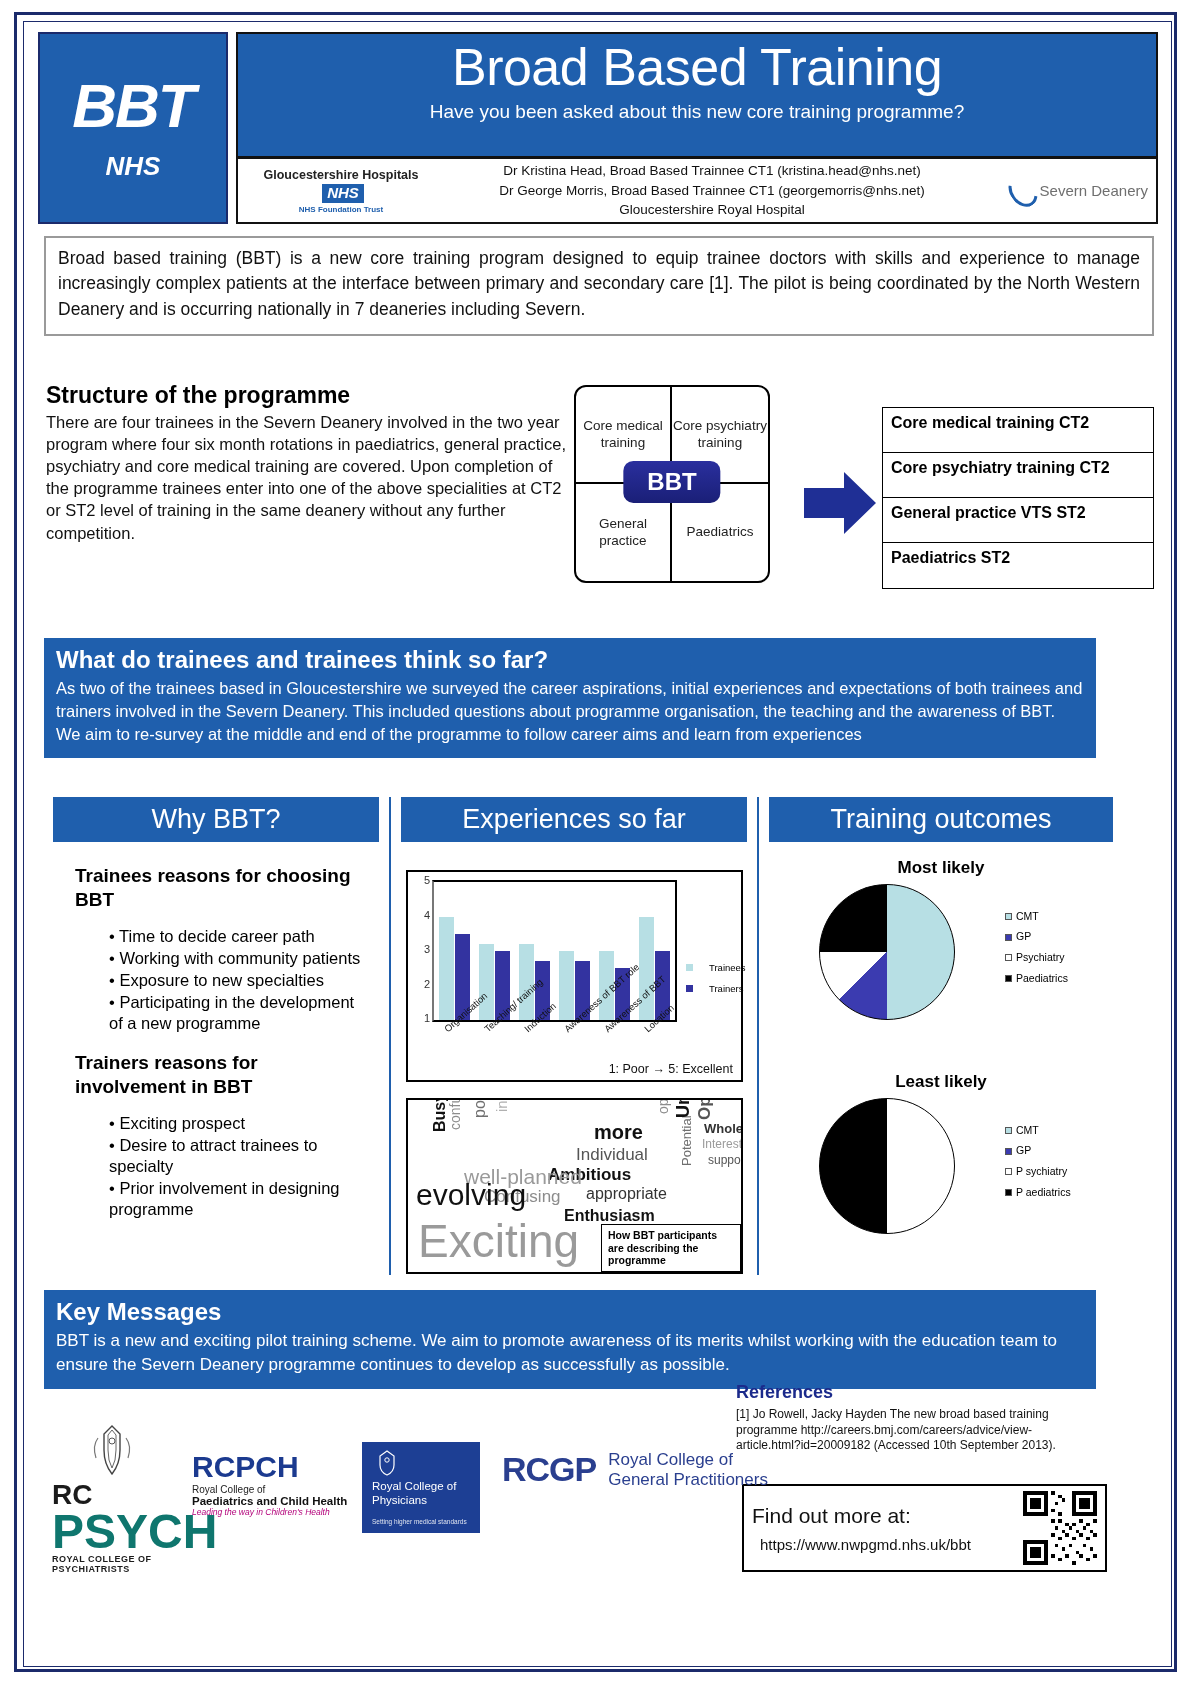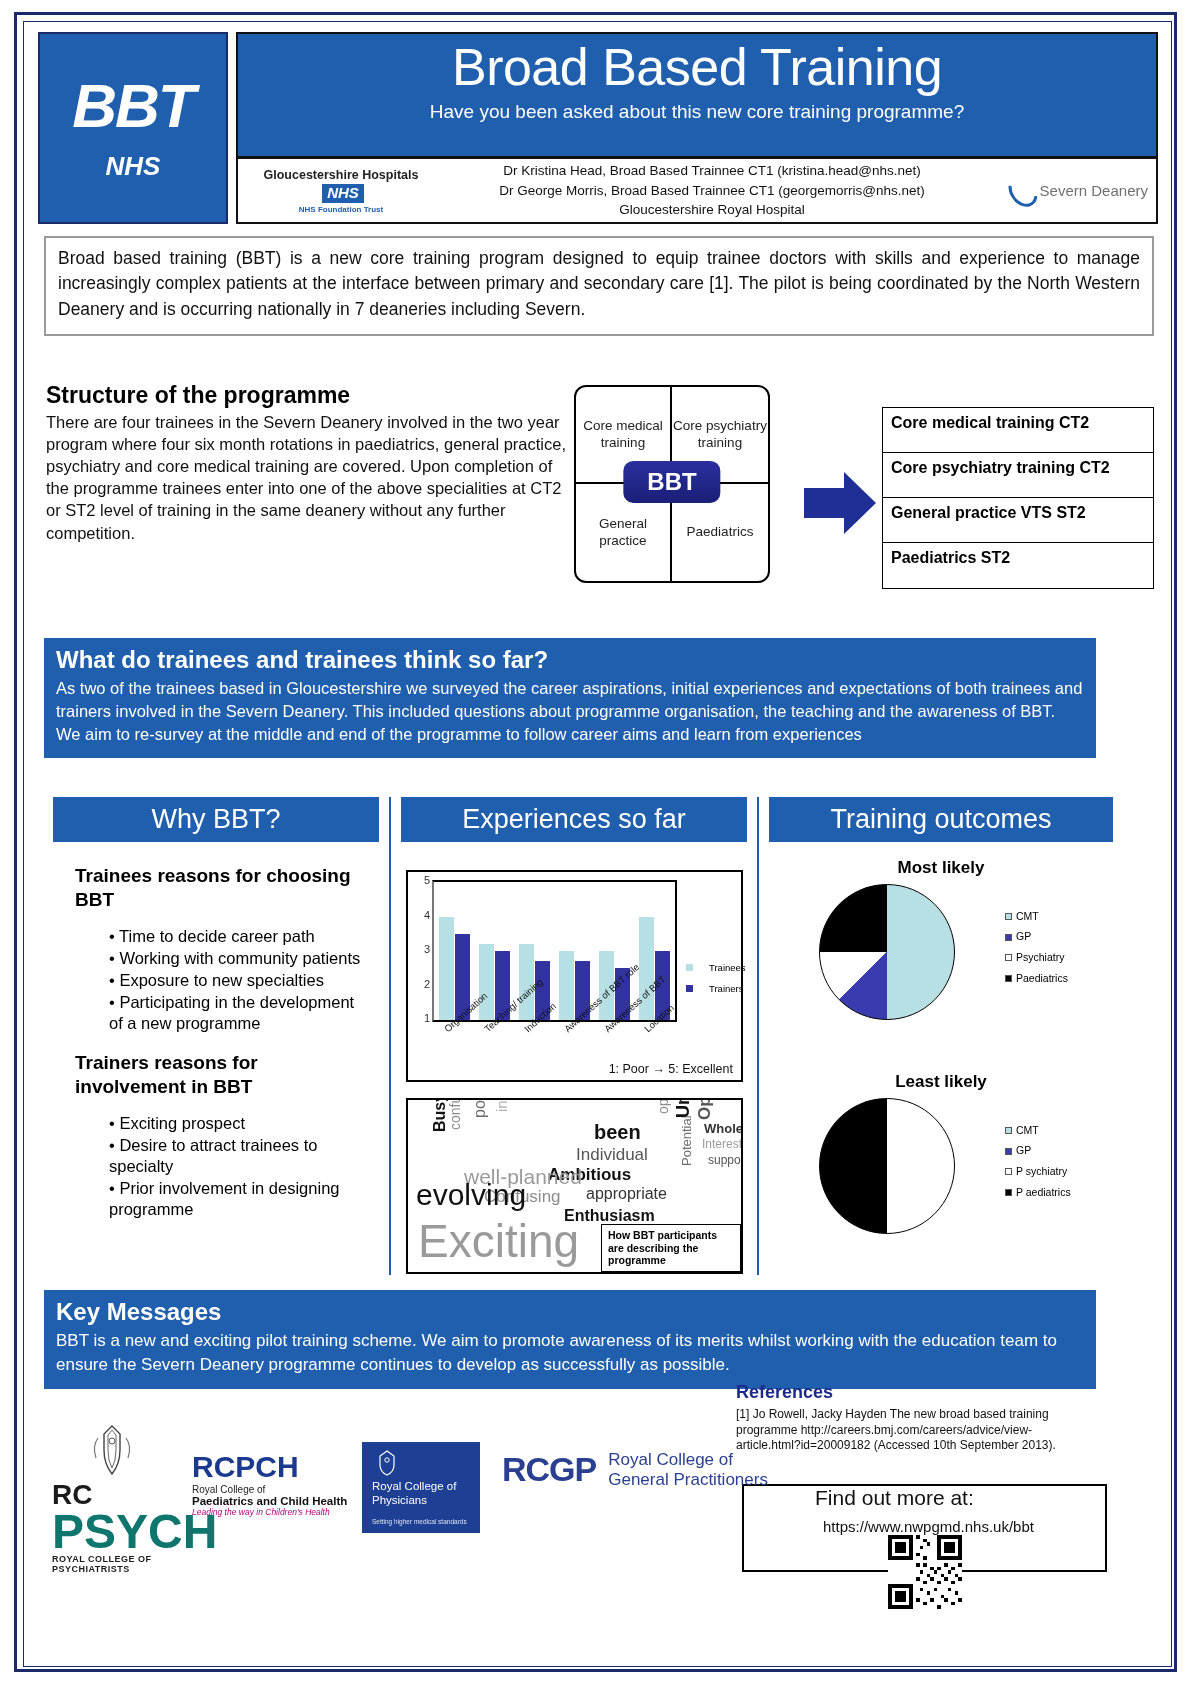--- a/index.html
+++ b/index.html
@@ -236,21 +236,21 @@
   .key-band p { font-size: 17px; line-height: 1.4; }
 
   
   .refs { position: absolute; left: 712px; top: 1360px; width: 345px; }
   .refs h3 { color: #1b2a8b; font-size: 18px; font-weight: bold; margin-bottom: 4px; }
   .refs p { font-size: 12px; line-height: 1.3; color: #111; }
 
   .findout {
     position: absolute; left: 718px; top: 1462px;
     width: 365px; height: 88px; border: 2px solid #000; background: #fff;
-    display: flex; align-items: center; padding: 0 8px; flex-direction: column;
+    display: flex; align-items: center; padding: 0 8px;
   }
   .findout .txt { flex: 1; }
   .findout .t1 { font-size: 21px; color: #111; }
   .findout .t2 { font-size: 15px; color: #111; margin-top: 8px; margin-left: 8px; }
   .qr { width: 74px; height: 74px; }
 
   .logos { position: absolute; left: 28px; top: 1380px; width: 660px; height: 165px; }
   .logo { position: absolute; }
   .rcpsych .w1 { font-size: 28px; font-weight: bold; color: #1b1b1b; line-height: 0.95; }
   .rcpsych .w2 { font-size: 48px; font-weight: bold; color: #0f766e; line-height: 0.95; }
@@ -427,21 +427,21 @@
         <span style="left: 156px; top: 108px; font-size: 16px; color: rgb(17, 17, 17); font-weight: bold;">Enthusiasm</span>
         <span style="left: 178px; top: 86px; font-size: 16px; color: rgb(51, 51, 51); font-weight: normal;">appropriate</span>
         <span style="left: 300px; top: 54px; font-size: 12px; color: rgb(85, 85, 85); font-weight: normal;">supported</span>
         <span style="left: 294px; top: 38px; font-size: 12px; color: rgb(154, 154, 154); font-weight: normal;">Interesting</span>
         <span style="left: 296px; top: 22px; font-size: 13px; color: rgb(51, 51, 51); font-weight: bold;">Wholesome</span>
         <span style="left: 288px; top: 20px; font-size: 17px; color: rgb(85, 85, 85); font-weight: bold; transform: rotate(-90deg); transform-origin: left top;">Opportunity</span>
         <span style="left: 266px; top: 18px; font-size: 18px; color: rgb(17, 17, 17); font-weight: bold; transform: rotate(-90deg); transform-origin: left top;">Uncertain</span>
         <span style="left: 248px; top: 14px; font-size: 14px; color: rgb(140, 140, 140); font-weight: normal; transform: rotate(-90deg); transform-origin: left top;">opportunity</span>
         <span style="left: 140px; top: 66px; font-size: 17px; color: rgb(17, 17, 17); font-weight: bold;">Ambitious</span>
         <span style="left: 168px; top: 46px; font-size: 17px; color: rgb(85, 85, 85); font-weight: normal;">Individual</span>
-        <span style="left: 186px; top: 22px; font-size: 20px; color: rgb(17, 17, 17); font-weight: bold;">been</span>
+        <span style="left: 186px; top: 22px; font-size: 20px; color: rgb(17, 17, 17); font-weight: bold;">more</span>
         <span style="left: 76px; top: 88px; font-size: 17px; color: rgb(140, 140, 140); font-weight: normal;">Confusing</span>
         <span style="left: 56px; top: 52px; font-size: 21px; color: rgb(154, 154, 154); font-weight: normal; margin-top: 14px;">well-planned</span>
         <span style="left: 86px; top: 12px; font-size: 15px; color: rgb(176, 176, 176); font-weight: normal; transform: rotate(-90deg); transform-origin: left top;">interesting</span>
         <span style="left: 64px; top: 18px; font-size: 16px; color: rgb(111, 111, 111); font-weight: normal; transform: rotate(-90deg); transform-origin: left top;">potential</span>
         <span style="left: 40px; top: 30px; font-size: 14px; color: rgb(140, 140, 140); font-weight: normal; transform: rotate(-90deg); transform-origin: left top;">confusing</span>
         <span style="left: 24px; top: 32px; font-size: 16px; color: rgb(17, 17, 17); font-weight: bold; transform: rotate(-90deg); transform-origin: left top;">Busy</span>
         <span style="left: 8px; top: 80px; font-size: 30px; color: rgb(17, 17, 17); font-weight: normal;">evolving</span>
         <span style="left: 10px; top: 118px; font-size: 46px; color: rgb(154, 154, 154); font-weight: normal;">Exciting</span>
     <div class="cloud-cap">How BBT participants are describing the programme</div>
   </div>

